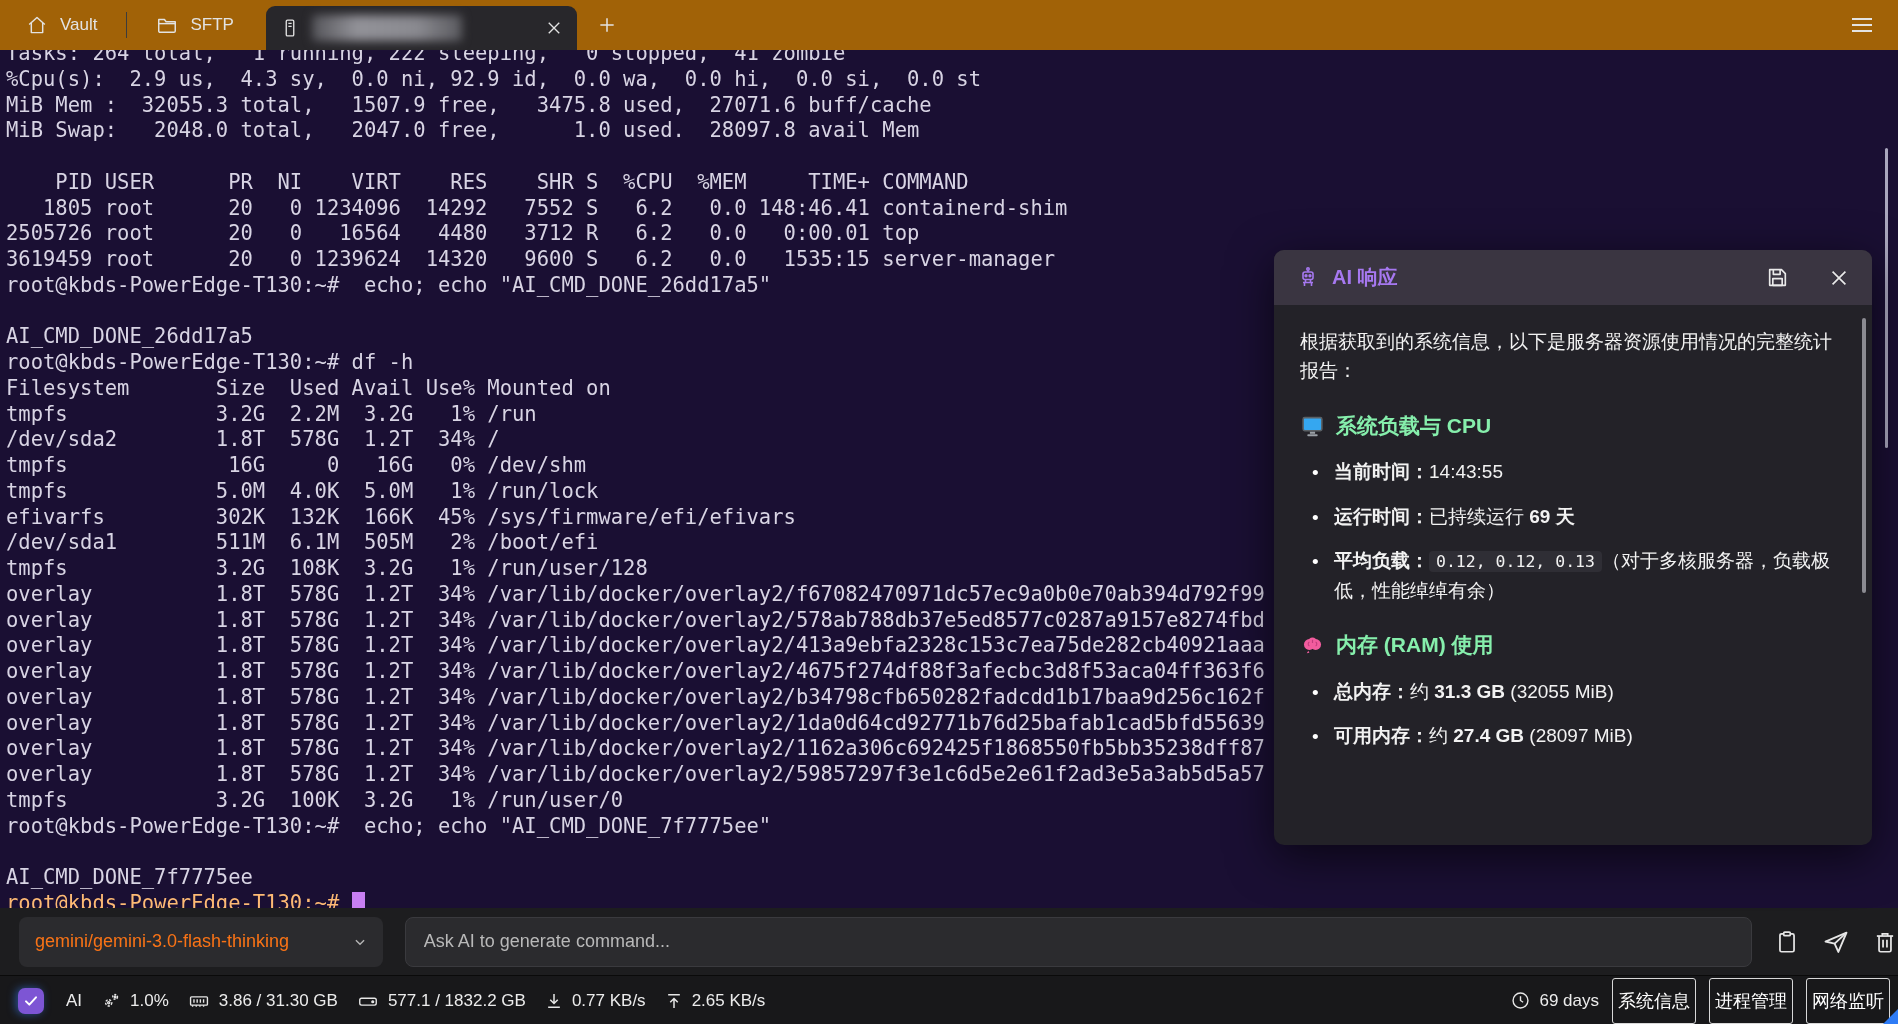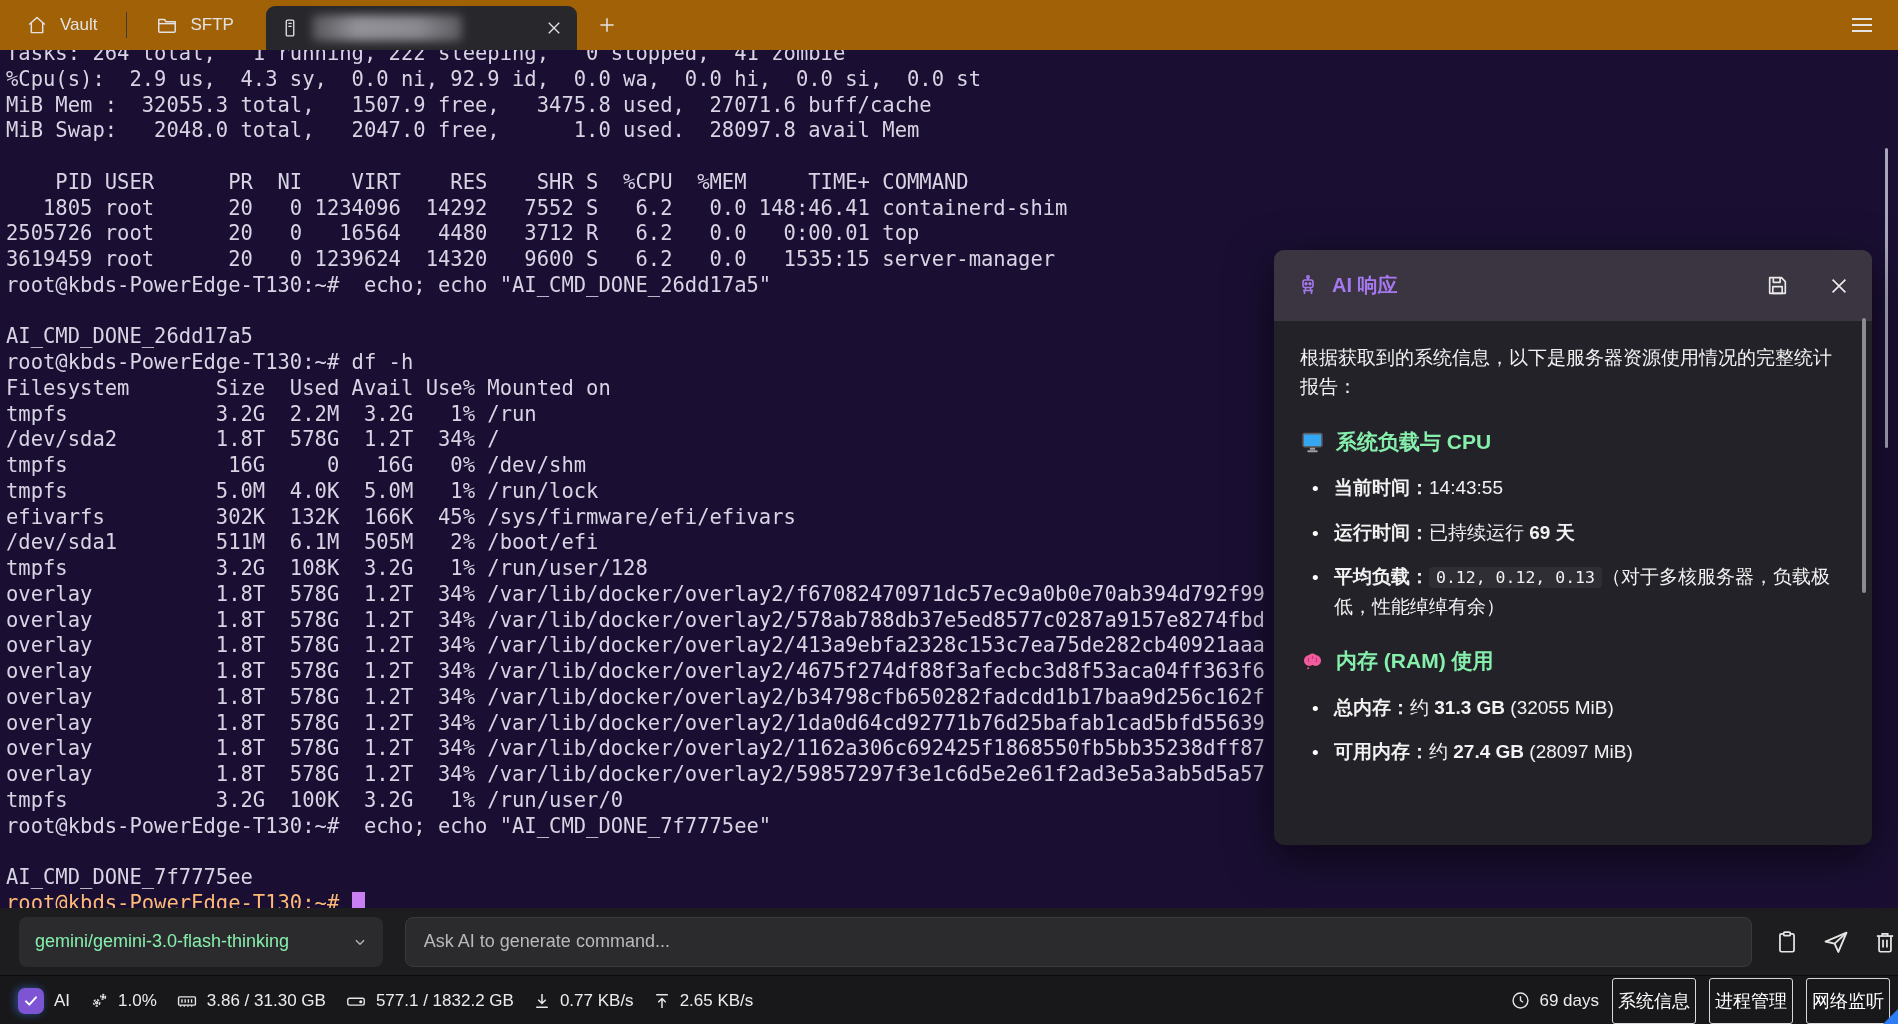--- a/index.html
+++ b/index.html
@@ -26,39 +26,39 @@
   .term-pre{margin:-9px 0 0 0;padding:0 0 0 6px;font-family:"DejaVu Sans Mono",monospace;
             font-size:20.5px;line-height:25.75px;color:#d8d4e4;white-space:pre;}
   .prompt-row{display:flex;align-items:center;padding-left:6px;font-family:"DejaVu Sans Mono",monospace;
             font-size:20.5px;line-height:25.75px;color:#fdba74;white-space:pre;}
   .cursor{width:13px;height:24px;background:#c77ff2;display:inline-block;}
   .term-scroll{position:absolute;right:1px;top:98px;width:3px;height:300px;background:#a9a6bd;border-radius:2px;}
 
   
   .ai-panel{position:absolute;left:1274px;top:250px;width:598px;height:595px;border-radius:10px;
             background:#232228;box-shadow:0 12px 45px rgba(0,0,0,.6);z-index:20;overflow:hidden;}
-  .ai-head{height:55px;background:#3a3541;display:flex;align-items:center;padding:8px 22px;gap:12px;}
+  .ai-head{height:55px;background:#3a3541;display:flex;align-items:center;padding:0 22px;gap:12px;}
   .ai-title{color:#a678f0;font-weight:bold;font-size:20px;}
   .ai-head-ic{margin-left:26px;display:flex;}
   .ai-head-ic.first{margin-left:auto;}
   .ai-body{position:relative;padding:6px 26px 0 26px;color:#f2f2f2;font-size:19px;line-height:1.55;}
   .ai-body p{margin:16px 0 4px 0;}
   .ai-h3{display:flex;align-items:center;gap:11px;font-size:21px;font-weight:bold;margin:24px 0 4px 0;color:#86efac;}
   .ai-ul{list-style:none;margin:0;padding:0 0 0 10px;}
   .ai-ul li{position:relative;padding-left:24px;margin:15px 0;}
   .ai-ul li::before{content:"•";position:absolute;left:2px;top:1px;color:#fff;}
   .b{font-weight:bold;}
   .code{font-family:"DejaVu Sans Mono",monospace;background:#2f2e35;padding:1px 7px;border-radius:4px;font-size:16.5px;}
   .ai-scroll{position:absolute;right:6px;top:68px;width:4px;height:275px;background:#8b8b92;border-radius:2px;}
 
   
   .ai-strip{position:absolute;top:908px;left:0;right:0;height:67px;background:#1d1d1f;
             display:flex;align-items:center;z-index:10;}
   .model-select{margin-left:19px;width:365px;height:50px;background:#2b2b2e;border-radius:8px;
-            display:flex;align-items:center;padding:0 16px;box-sizing:border-box;color:#86efac;font-size:18px;}
+            display:flex;align-items:center;padding:0 16px;box-sizing:border-box;color:#f97316;font-size:18px;}
   .model-select .chev{margin-left:auto;display:flex;}
   .ai-input{margin-left:22px;width:1352px;height:50px;background:#2b2b2e;border:1px solid #3a3a3e;
             border-radius:8px;color:#ddd;font-size:18px;padding:0 18px;box-sizing:border-box;outline:none;
             font-family:"Liberation Sans",sans-serif;}
   .ai-input::placeholder{color:#b9b9b9;}
   .strip-ic{margin-left:22px;display:flex;}
 
   
   .statusbar{position:absolute;top:975px;left:0;right:0;height:49px;background:#18181a;
             display:flex;align-items:center;font-size:17px;color:#ececec;z-index:10;border-top:1px solid #0a0a0a;}
@@ -260,21 +260,21 @@
     </span>
   </div>
 
   <div class="statusbar">
     <div class="sb-left">
       <span class="checkbox">
         <svg width="16" height="16" viewBox="0 0 24 24" fill="none" stroke="#fff" stroke-width="3" stroke-linecap="round" stroke-linejoin="round">
             <path d="M4.5 12.5 L9.5 17.5 L19.5 6.5"></path>
           </svg>
       </span>
-      <div class="sb-group" style="margin-left:10px;">
+      <div class="sb-group" style="margin-left:22px;">
         <span>AI</span>
       </div>
       <div class="sb-group">
         <span class="icon">
           <svg width="22" height="22" viewBox="0 0 24 24" fill="none" stroke="#e6e6e6" stroke-width="1.5">
               <circle cx="9.5" cy="14" r="3.4" stroke-dasharray="2.4 1.6"></circle>
               <circle cx="9.5" cy="14" r="1.2"></circle>
               <circle cx="16.5" cy="7.5" r="2.6" stroke-dasharray="2 1.4"></circle>
               <circle cx="16.5" cy="7.5" r="0.9"></circle>
             </svg>

